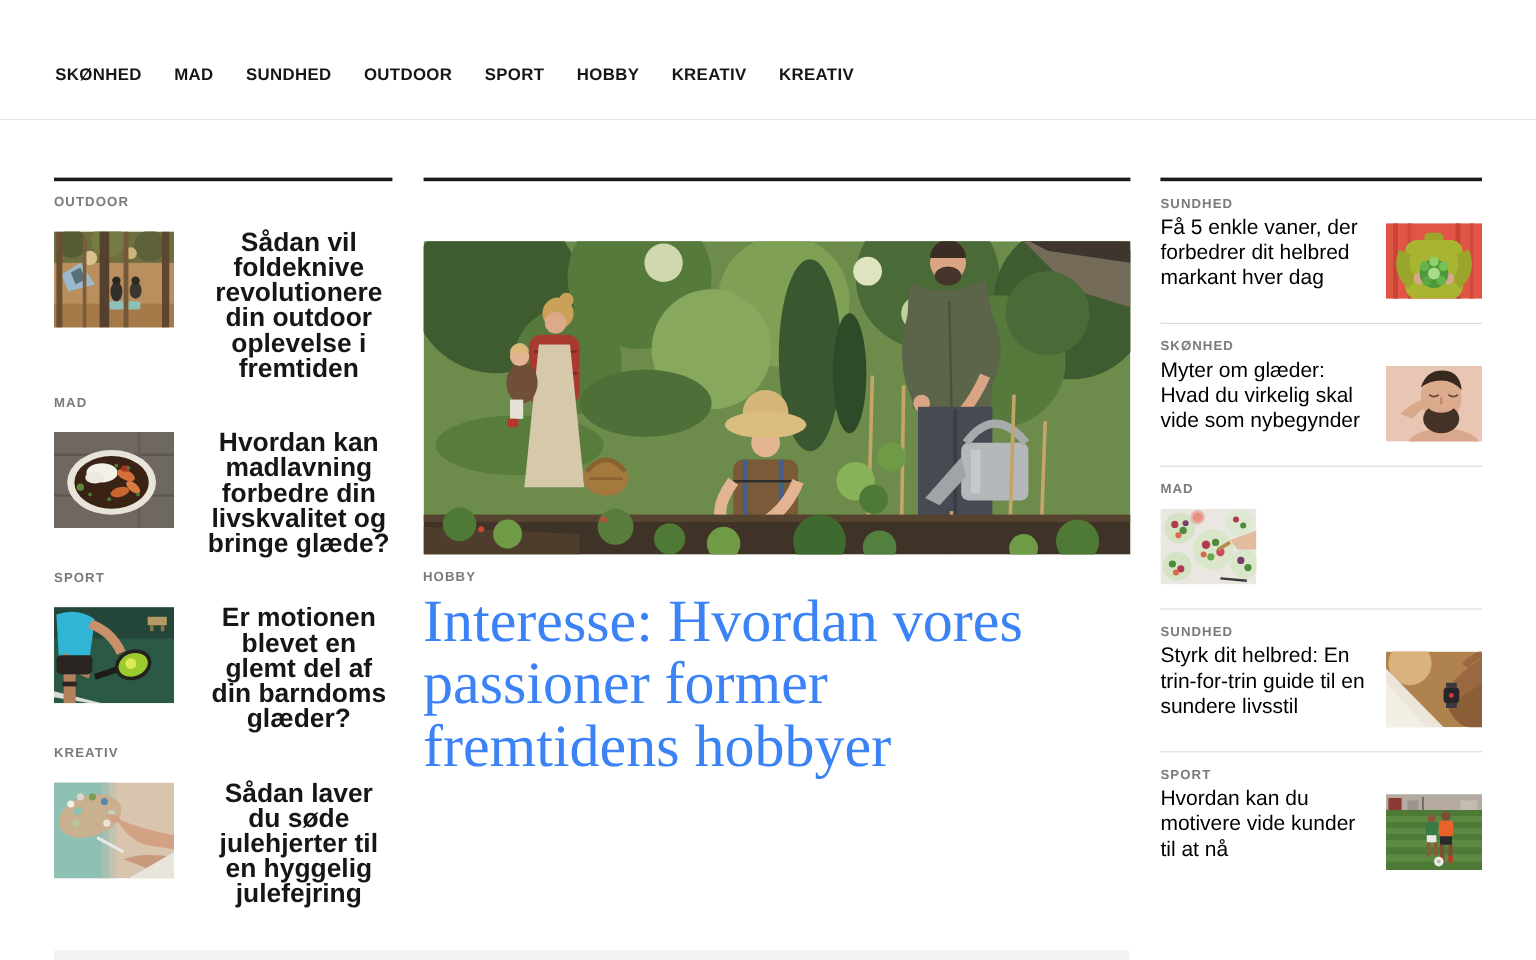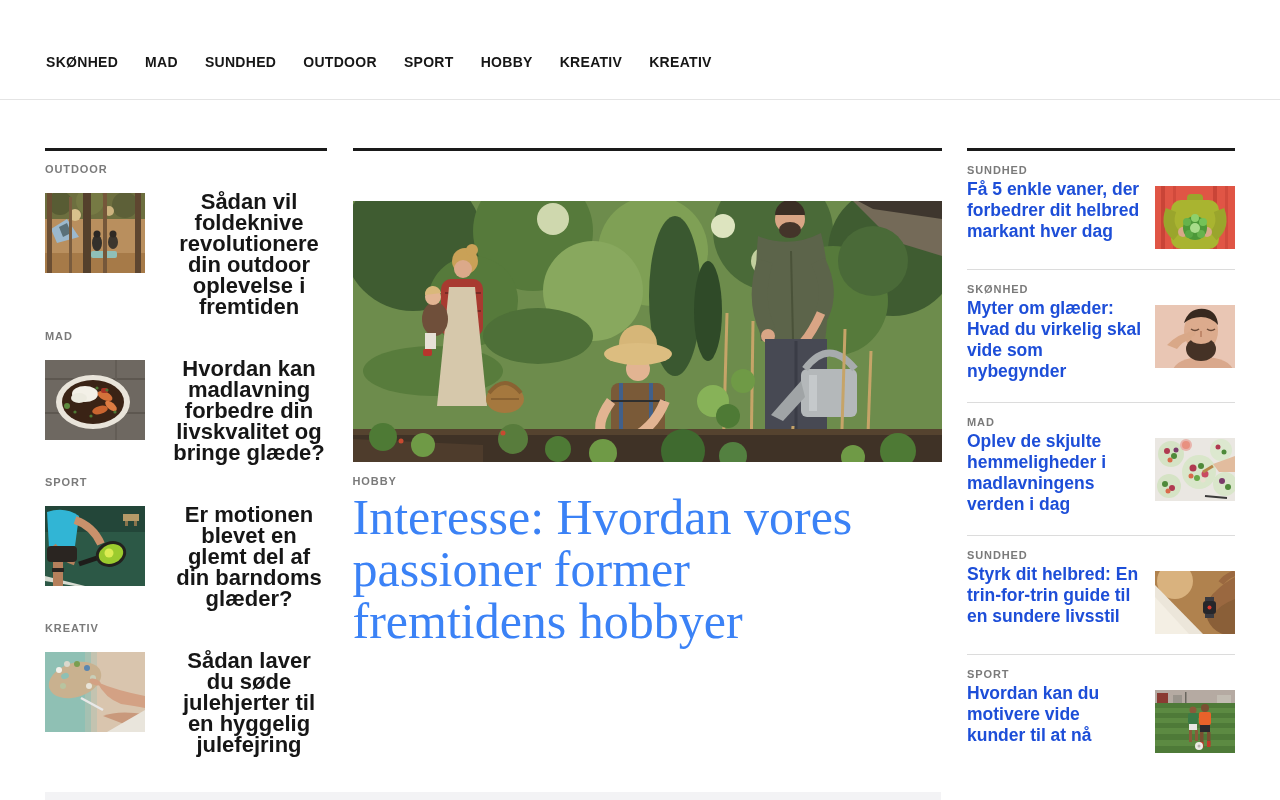--- a/index.html
+++ b/index.html
@@ -35,21 +35,21 @@
   .main-title { font-family:"Liberation Serif", serif; font-weight:400;
                 font-size:50px; line-height:52px; max-width:545px; color:#3b82f6;
                 cursor:pointer; }
 
   
   .side-article { padding:13px 0 20px; border-bottom:1px solid #dcdcdc; }
   .side-article:last-child { border-bottom:none; }
   .side-article .kicker { margin-bottom:3px; display:block; }
   .side-row { display:flex; gap:12px; }
   .side-text { flex:1 1 auto; min-width:0; }
-  .side-title { font-size:17.5px; line-height:21px; font-weight:700; color:#1d4ed8;
+  .side-title { font-size:17.5px; line-height:21px; font-weight:400; color:#000000;
                 cursor:pointer; }
   .thumb-xs { width:80px; height:63px; flex:0 0 80px; margin-top:7px; display:block; cursor:pointer; }
 
   
   .footer-strip { position:absolute; left:45px; top:792px; width:896px; height:8px;
                   background:#f3f3f5; }
   svg { display:block; }
 </style>
 </head>
 <body>
@@ -322,23 +322,20 @@
           <line x1="46" y1="26" x2="46" y2="32" stroke="#c0886a" stroke-width="2"></line>
           <path d="M12,40 Q24,28 34,28 Q38,30 36,34 Q28,36 22,44 z" fill="#d9a888"></path>
           <ellipse cx="36" cy="29" rx="4" ry="2.5" fill="#d9a888"></ellipse>
         </svg>
       </div>
     </div>
 
     <div class="side-article">
       <span class="kicker">MAD</span>
       <div class="side-row">
-        <div class="side-text">
-          <h3 class="side-title">Oplev de skjulte hemmeligheder i madlavningens verden i dag</h3>
-        </div>
         <svg class="thumb-xs" viewBox="0 0 80 63" aria-label="colorful-salad-bowls-on-table">
           <rect width="80" height="63" fill="#eae7e2"></rect>
           <circle cx="16" cy="16" r="13" fill="#d5e3c5"></circle>
             <circle cx="44" cy="34" r="17" fill="#d9e6ca"></circle>
           <circle cx="14" cy="48" r="12" fill="#d5e3c5"></circle>
             <circle cx="66" cy="12" r="11" fill="#dce8cf"></circle>
           <circle cx="70" cy="46" r="12" fill="#d9e6ca"></circle>
           <circle cx="12" cy="13" r="3" fill="#b03a50"></circle>
             <circle cx="19" cy="18" r="3" fill="#4e8a3a"></circle>
           <circle cx="15" cy="22" r="2.5" fill="#d96a4a"></circle>

